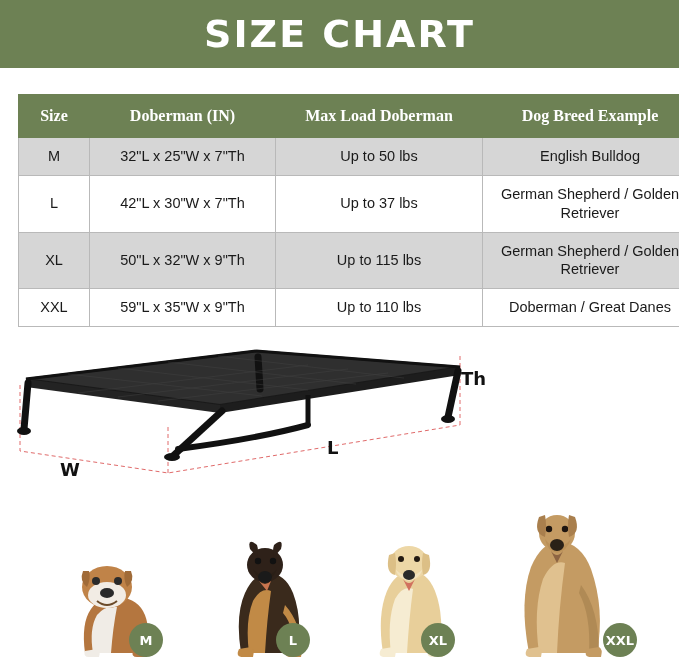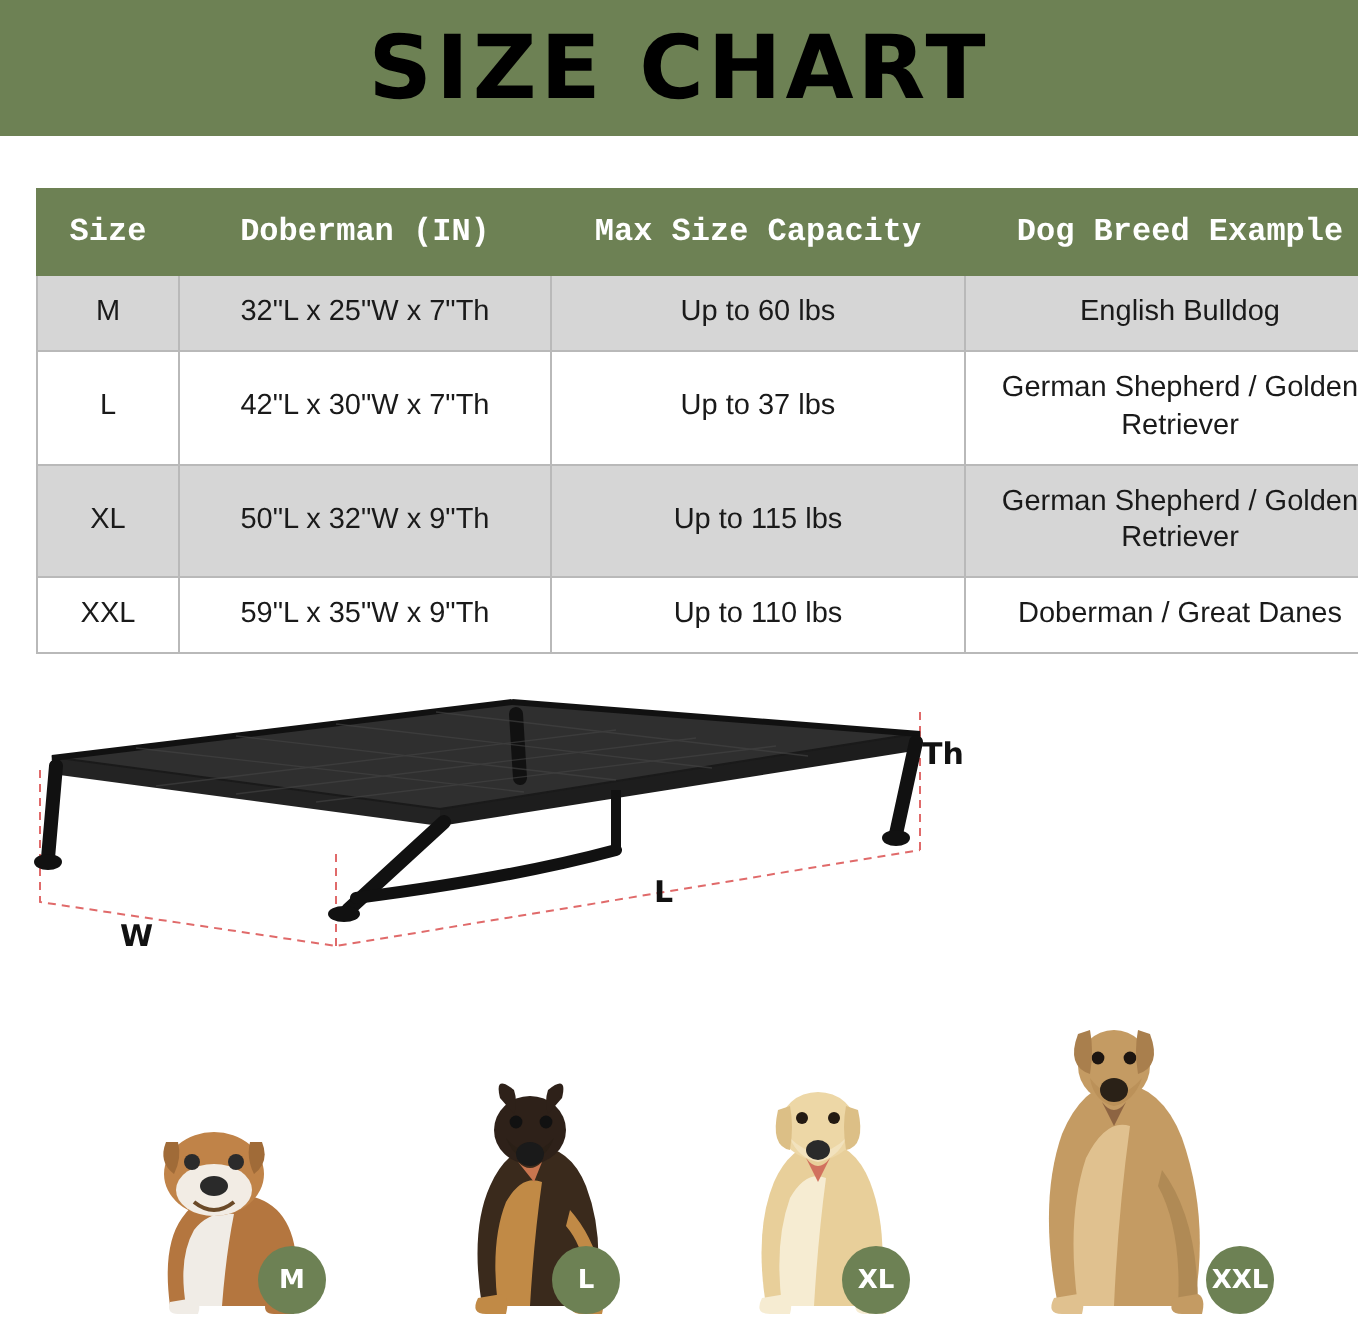--- a/index.html
+++ b/index.html
@@ -22,22 +22,22 @@
 
   
   .header {
     height: 68px;
     background: #6d8154;
     display: flex;
     align-items: center;
     justify-content: center;
   }
   .header-title {
-    color: #000000;
-    font-size: 44px;
+    color: #ffffff;
+    font-size: 38px;
     font-weight: bold;
     letter-spacing: 2px;
     font-family: "DejaVu Sans", sans-serif;
   }
 
   
   .table-wrap {
     padding: 26px 18px 0 18px;
   }
   table.size-chart {
@@ -45,21 +45,21 @@
     width: 643px;
     table-layout: fixed;
   }
   table.size-chart th {
     background: #6d8154;
     color: #ffffff;
     font-size: 16px;
     font-weight: bold;
     padding: 12px 4px;
     border: 1px solid #6d8154;
-    font-family: Liberation Mono, monospace;
+    font-family: Liberation Serif, serif;
   }
   table.size-chart td {
     text-align: center;
     font-size: 14.5px;
     color: #1a1a1a;
     padding: 9px 4px;
     border: 1px solid #b9b9b9;
     line-height: 1.3;
   }
   table.size-chart tr.row-alt td {
@@ -79,21 +79,21 @@
     height: 150px;
     margin-top: 6px;
   }
   .bed-svg {
     position: absolute;
     left: 8px;
     top: 0;
   }
   .dim-label {
     position: absolute;
-    font-size: 15px;
+    font-size: 18px;
     font-weight: bold;
     color: #111111;
     font-family: "DejaVu Sans", sans-serif;
   }
   .label-th { left: 461px; top: 35px; }
   .label-l  { left: 327px; top: 104px; }
   .label-w  { left: 60px;  top: 126px; }
 
   
   .dogs {
@@ -139,29 +139,29 @@
   <div class="header">
     <div class="header-title">SIZE CHART</div>
   </div>
 
   <div class="table-wrap">
     <table class="size-chart">
       <thead>
         <tr>
           <th class="col-size">Size</th>
           <th class="col-dim">Doberman (IN)</th>
-          <th class="col-load">Max Size Capacity</th>
+          <th class="col-load">Max Load Doberman</th>
           <th class="col-breed">Dog Breed Example</th>
         </tr>
       </thead>
       <tbody>
         <tr class="row-alt">
           <td>M</td>
           <td>32"L x 25"W x 7"Th</td>
-          <td>Up to 60 lbs</td>
+          <td>Up to 50 lbs</td>
           <td>English Bulldog</td>
         </tr>
         <tr class="row-plain">
           <td>L</td>
           <td>42"L x 30"W x 7"Th</td>
           <td>Up to 37 lbs</td>
           <td>German Shepherd / Golden Retriever</td>
         </tr>
         <tr class="row-alt">
           <td>XL</td>

